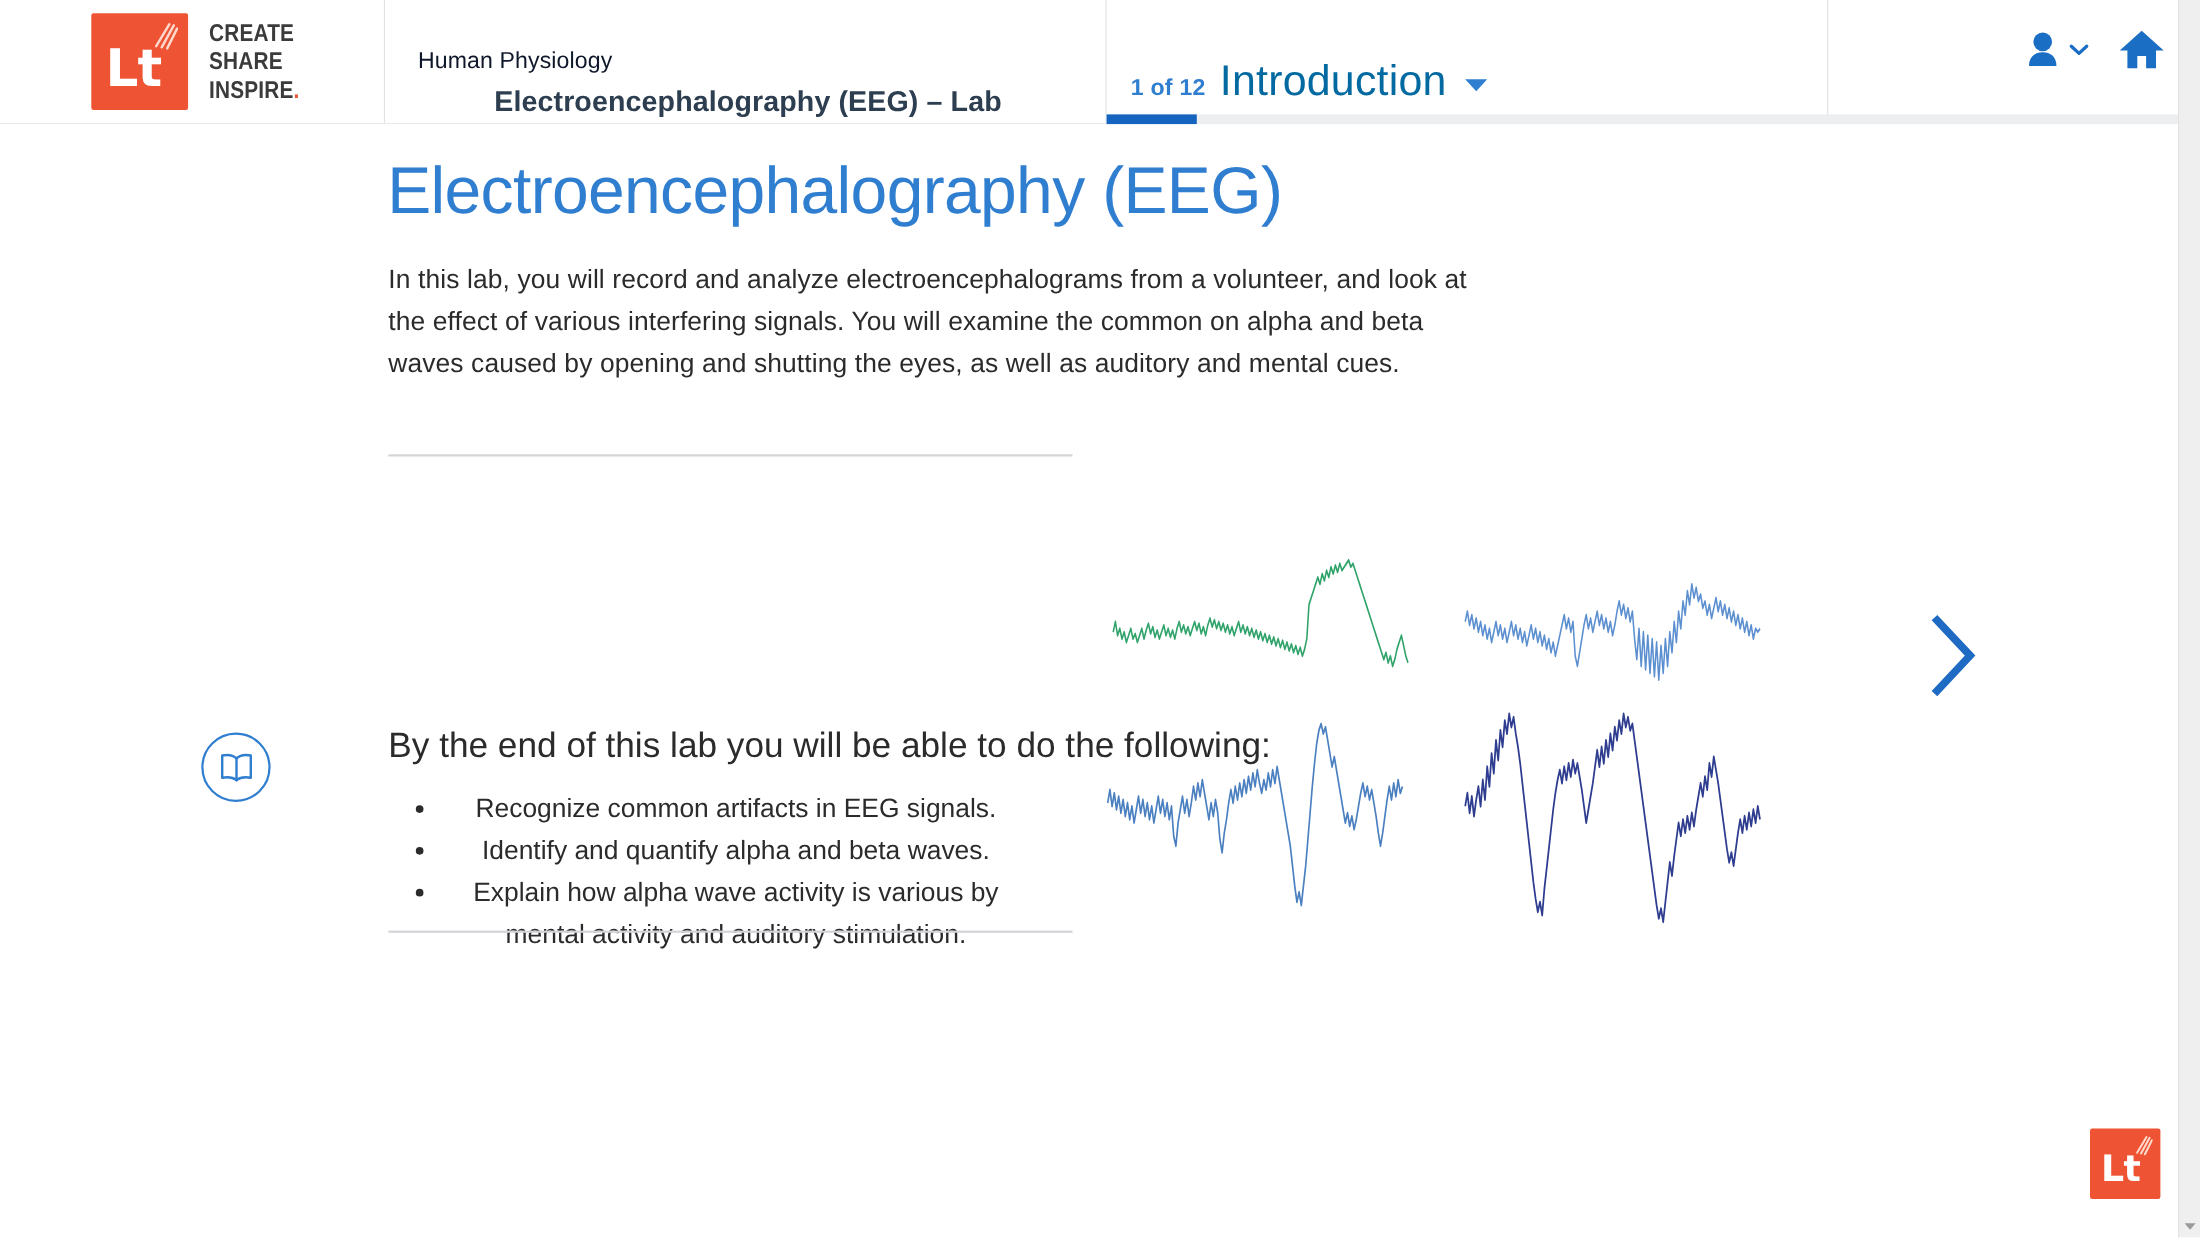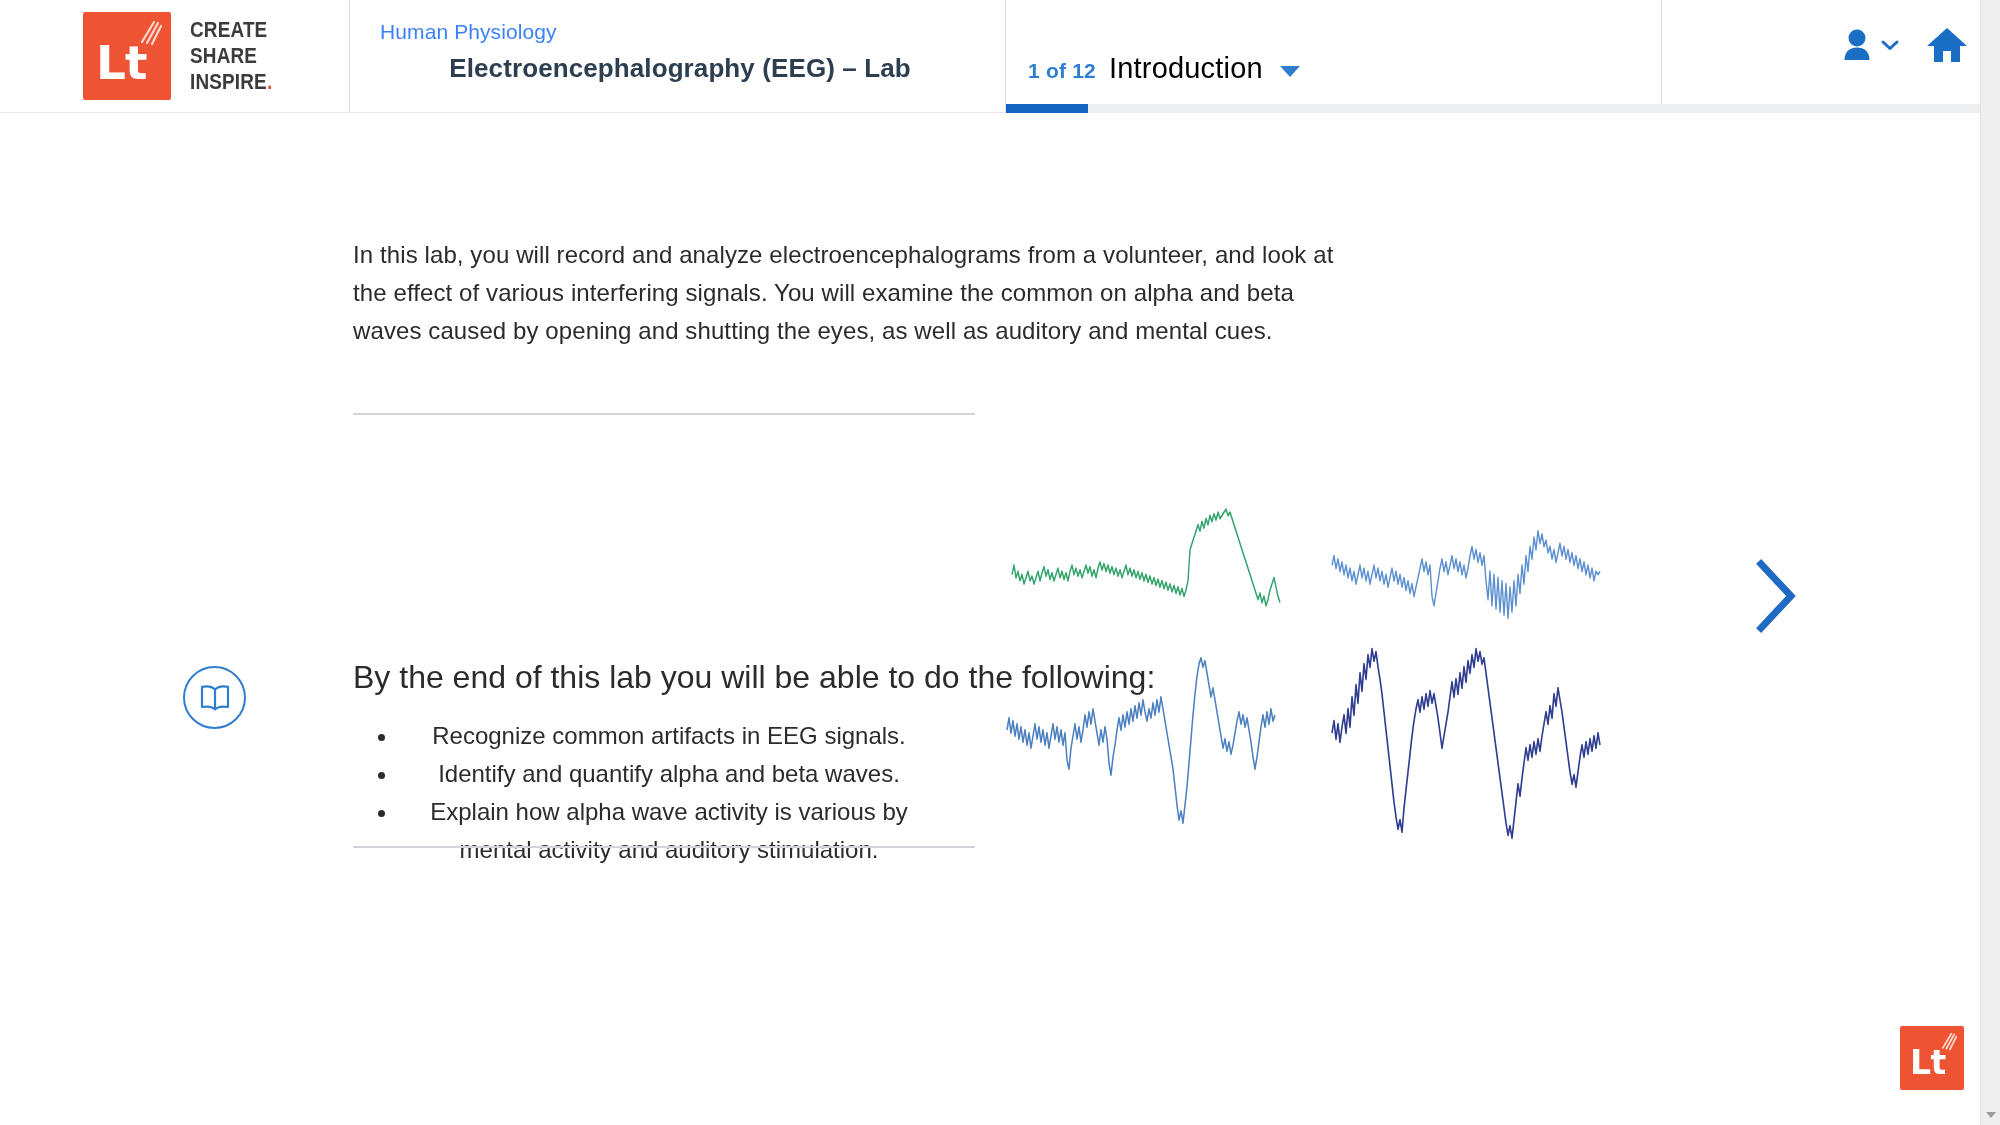--- a/index.html
+++ b/index.html
@@ -75,23 +75,24 @@
   }
   .lt-tagline .dot { color: #ee5333; }
 
   .hdr-titles {
     position: absolute;
     left: 380px; top: 18px;
     width: 600px;
   }
   .hdr-course {
     font-size: 21px;
-    color: #3b82f6;
+    color: #0f172a;
     line-height: 28px;
     letter-spacing: .1px;
+    margin-top: 24px;
   }
   .hdr-lab {
     margin-top: 6px;
     font-size: 26px;
     font-weight: 700;
     color: #2c3e50;
     line-height: 32px;
     letter-spacing: .1px;
     text-align: center;
   }
@@ -118,22 +119,22 @@
     cursor: pointer;
     justify-content: flex-end;
   }
   .nav-count {
     font-size: 21px;
     font-weight: 700;
     color: #2f7ed0;
     letter-spacing: .2px;
   }
   .nav-section {
-    font-size: 29px;
-    color: #000000;
+    font-size: 39px;
+    color: #0369a1;
     letter-spacing: .2px;
   }
   .nav-caret {
     width: 0; height: 0;
     border-left: 10px solid transparent;
     border-right: 10px solid transparent;
     border-top: 11px solid #2f7ed0;
     align-self: center;
     margin-left: 4px;
     position: relative;
@@ -364,20 +365,21 @@
       <div class="icon-btn">
         <svg width="42" height="38" viewBox="0 0 42 38">
           <path d="M21 2 L41 20 L34 20 L34 36 L25 36 L25 25 L17 25 L17 36 L8 36 L8 20 L1 20 Z" fill="#1a6ec4"></path>
         </svg>
       </div>
     </div>
   </div>
 
   <div class="content">
 
+    <h1 class="page-title">Electroencephalography (EEG)</h1>
 
     <p class="intro-text">In this lab, you will record and analyze electroencephalograms from a volunteer, and look at the effect of various interfering signals. You will examine the common on alpha and beta waves caused by opening and shutting the eyes, as well as auditory and mental cues.</p>
 
     <div class="rule rule-top"></div>
 
     <div class="book-badge">
       <svg width="32" height="27" viewBox="0 0 32 27">
         <path d="M16 5.5 C13 2.5 7.5 2 3 2.8 L3 23 C7.5 22.2 13 22.7 16 25.2" fill="none" stroke="#2f7ed0" stroke-width="2.2" stroke-linejoin="round" stroke-linecap="round"></path>
         <path d="M16 5.5 C19 2.5 24.5 2 29 2.8 L29 23 C24.5 22.2 19 22.7 16 25.2" fill="none" stroke="#2f7ed0" stroke-width="2.2" stroke-linejoin="round" stroke-linecap="round"></path>
         <path d="M16 5.5 L16 25.2" fill="none" stroke="#2f7ed0" stroke-width="2.2" stroke-linecap="round"></path>

